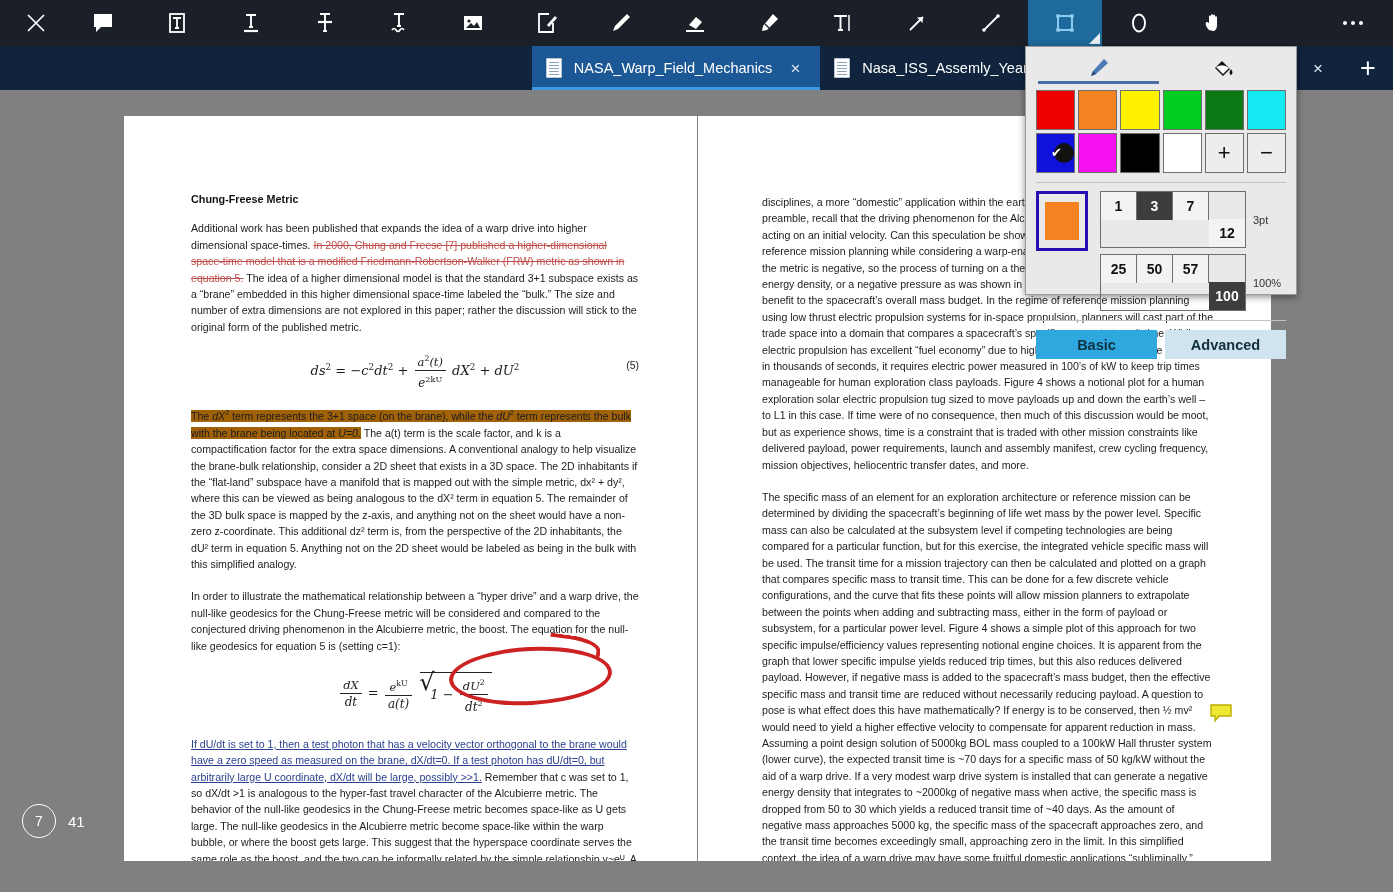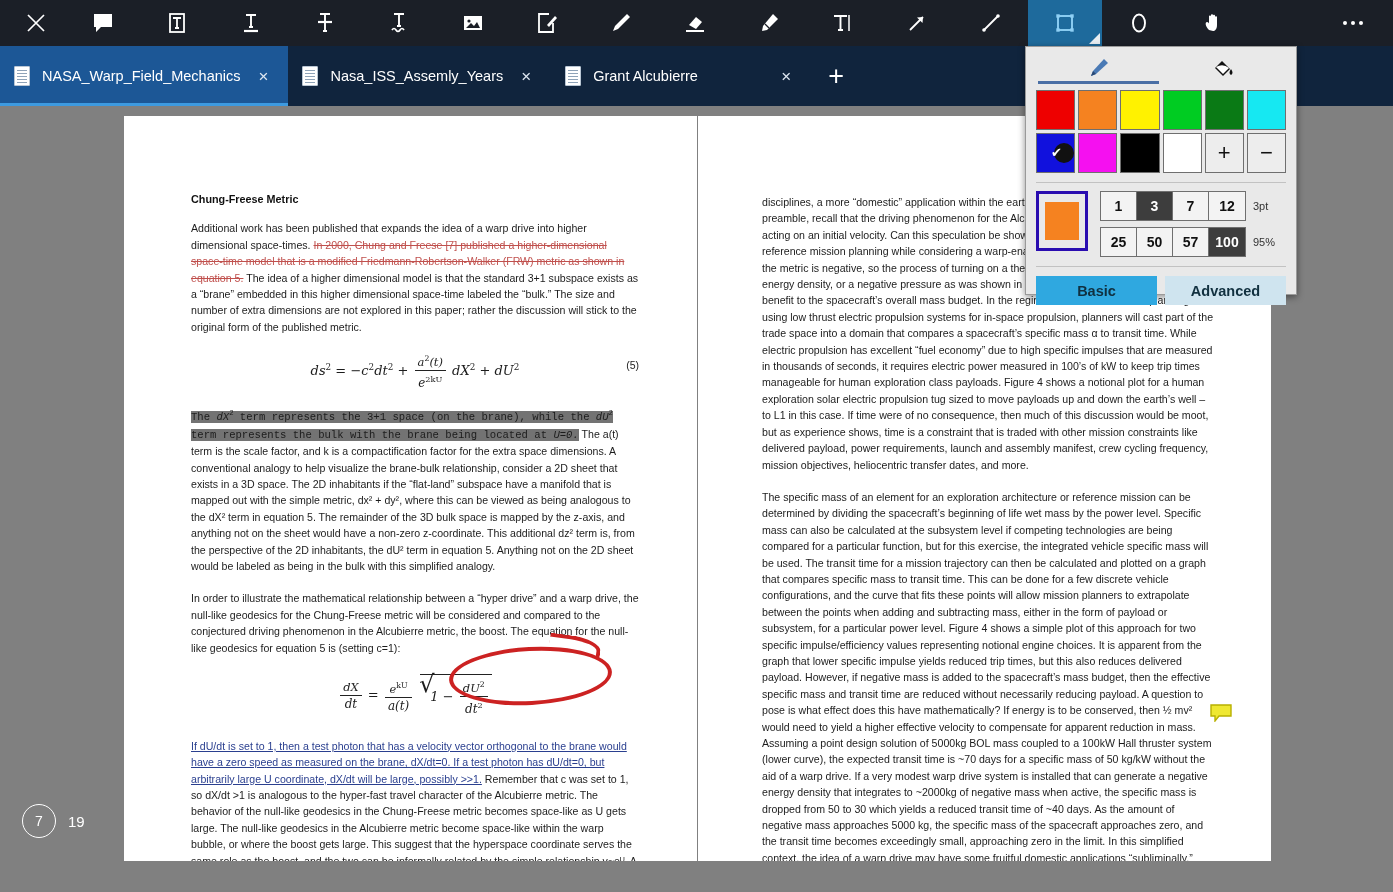--- a/index.html
+++ b/index.html
@@ -32,23 +32,23 @@
     border-left: 11px solid transparent;
     border-bottom: 11px solid #e9eef2;
   }
   .tool.more { width: 60px; margin-left: auto; margin-right: 10px; }
   .dots { display: flex; gap: 4px; }
   .dots i { width: 4px; height: 4px; border-radius: 50%; background: #fff; display:block;}
 
   
   .tabbar {
     position: absolute; top: 46px; left: 0;
-    width: 1393px; height: 60px;
+    width: 1393px; height: 44px;
     background: #10243d;
-    display: flex; align-items: stretch;
+    display: flex; align-items: stretch; justify-content: flex-end;
   }
   .tab {
     display: flex; align-items: center; gap: 12px;
     padding: 0 14px 0 14px;
     position: relative; cursor: pointer; min-width: 260px;
   }
   .tab.active { background: #1c5796; }
   .tab.active::after {
     content:""; position:absolute; left:0; right:0; bottom:0; height:3px; background:#3d9ae0;
   }
@@ -90,21 +90,21 @@
     position: absolute; left: 67px; right: 58px; top: 0;
     font-family: "Liberation Sans", sans-serif;
     font-size: 10.6px; line-height: 16.4px; color: #1c1c1c;
     text-align: left;
   }
   .page-right .pg-body { left: 64px; right: 55px; }
 
   h4.sec { font-size: 10.8px; font-weight: bold; margin: 0 0 13px 0; color:#111; }
   p.para { margin: 0 0 16px 0; }
 
-  .hl { background: #737373; font-family: Liberation Mono, monospace; }
+  .hl { background: #a16207; }
   .strike {
     color: #c0504d; text-decoration: line-through;
     text-decoration-color: #c0504d;
   }
   .ul-blue {
     color: #2a3f8f; text-decoration: underline; text-decoration-color:#2a3f8f;
   }
   i.it { font-style: italic; }
 
   
@@ -199,21 +199,21 @@
   }
   .preview .inner { width: 34px; height: 38px; background: #f58220; }
   .stacks { flex:1; display:flex; flex-direction:column; gap: 6px; }
   .segrow { display:flex; align-items:center; gap: 7px; }
   .seg { display:flex; border:1px solid #6f6f6f; }
   .seg div {
     width: 36px; height: 28px; display:flex; align-items:center; justify-content:center;
     background:#f3f3f3; color:#111; font-size: 14px; font-weight: bold;
     border-right: 1px solid #6f6f6f; cursor: pointer;
   }
-  .seg div:last-child { border-right: 0; }
+  .seg div:last-child { border-right: 0; margin-top: 27px; }
   .seg div.on { background:#3d3d3d; color:#fff; }
   .segval { font-size: 11px; color:#333; }
   .btnrow { display:flex; gap: 8px; margin-top: 9px; }
   .btn {
     flex:1; height: 29px; display:flex; align-items:center; justify-content:center;
     font-size: 14.5px; font-weight: bold; cursor: pointer;
   }
   .btn.primary { background:#2fa8e0; color:#103040; }
   .btn.secondary { background:#cfe4ef; color:#11303f; }
 </style>
@@ -418,21 +418,21 @@
       <div class="note-icon" style="position:absolute;left:512px;top:588px;">
         <svg width="22" height="18" viewBox="0 0 22 18">
           <path d="M1 1 H21 V12 H9 L5 17 V12 H1 Z" fill="#efe832" stroke="#b8b000" stroke-width="1.4"></path>
         </svg>
       </div>
     </div>
   </div>
 
   <div class="page-ind">
     <div class="circ">7</div>
-    <div class="total">19</div>
+    <div class="total">41</div>
   </div>
 
   <div class="popup">
 
     <div class="popup-tabs">
       <div class="ptab active">
         <svg width="24" height="22" viewBox="0 0 24 22">
           <path d="M17 2 L21 6 L9 17 L4 19 L6 14 Z" fill="#4a7ab5"></path>
           <path d="M4 19 L6 14 L9 17 Z" fill="#2a4a75"></path>
         </svg>
@@ -480,21 +480,21 @@
           </div>
           <span class="segval">3pt</span>
         </div>
         <div class="segrow">
           <div class="seg">
             <div>25</div>
             <div>50</div>
             <div>57</div>
             <div class="on">100</div>
           </div>
-          <span class="segval">95%</span>
+          <span class="segval">100%</span>
         </div>
       </div>
     </div>
 
     <div class="sep"></div>
 
     <div class="btnrow">
       <div class="btn primary">Basic</div>
       <div class="btn secondary">Advanced</div>
     </div>

